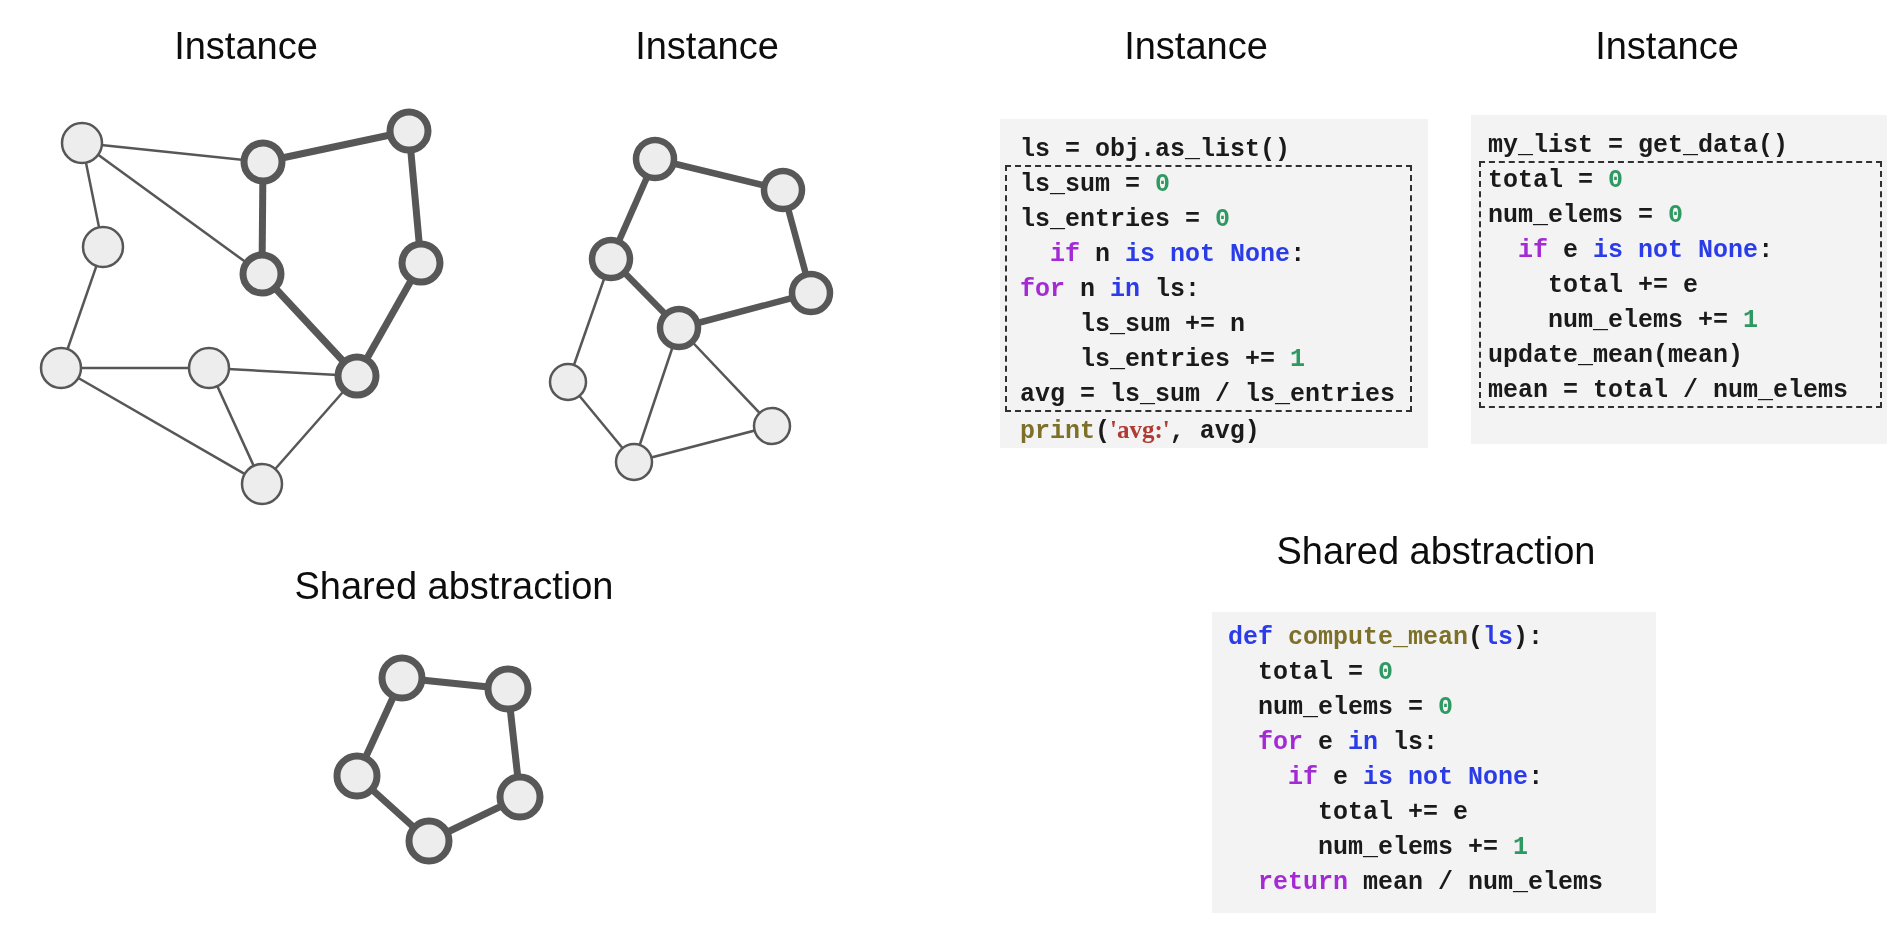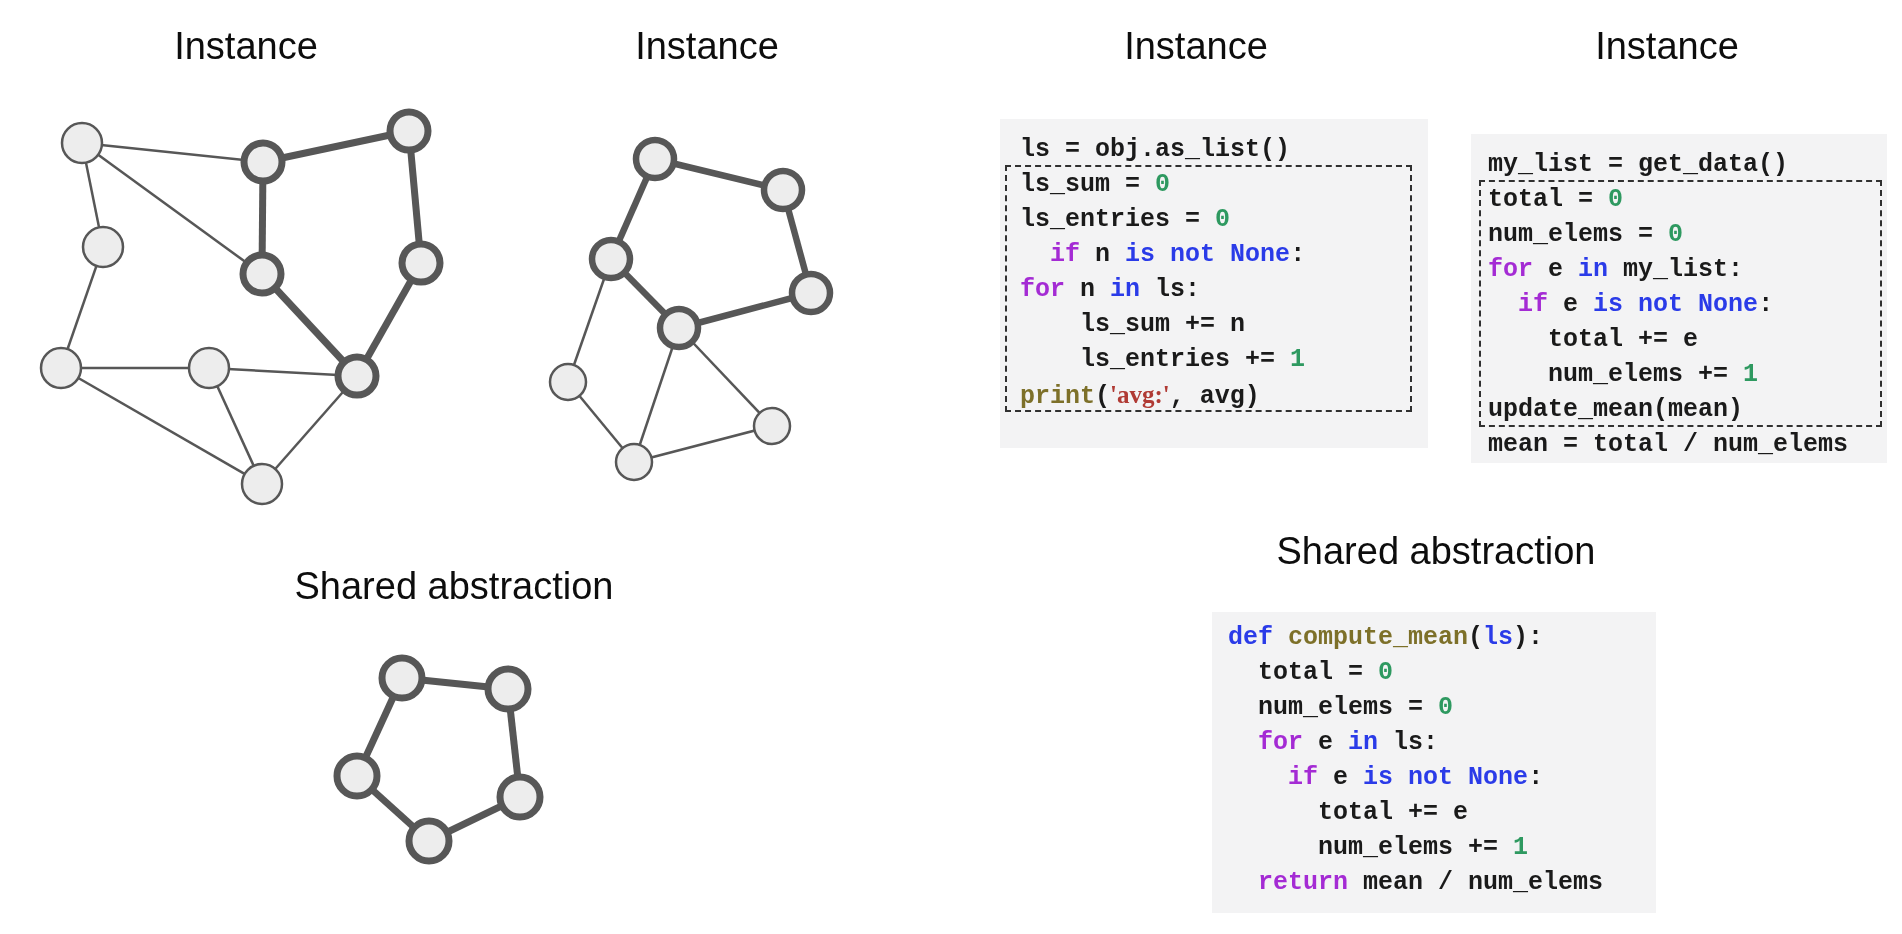--- a/index.html
+++ b/index.html
@@ -16,21 +16,21 @@
   .graph{position:absolute;}
   .g1{left:20px;top:95px;width:440px;height:430px;}
   .g2{left:540px;top:130px;width:300px;height:360px;}
   .g3{left:325px;top:645px;width:230px;height:230px;}
   .graph svg{display:block;width:100%;height:100%;}
   .code-block{position:absolute;background:var(--code-bg);box-sizing:border-box;
               font-family:"Liberation Mono",monospace;font-weight:bold;font-size:25px;
               color:var(--tok-p);}
   .code-line{height:35px;line-height:35px;white-space:pre;}
   .c1{left:1000px;top:119px;width:428px;height:329px;padding:13px 0 0 20px;}
-  .c2{left:1471px;top:134px;width:416px;height:329px;padding:13px 0 0 17px;}
+  .c2{left:1471px;top:115px;width:416px;height:329px;padding:13px 0 0 17px;}
   .c3{left:1212px;top:612px;width:444px;height:301px;padding:8px 0 0 16px;}
   .dashed{position:absolute;border:2px dashed var(--dash);box-sizing:border-box;pointer-events:none;}
   .c1 .dashed{left:5px;right:16px;}
   .c2 .dashed{left:8px;right:5px;}
   .tok-p {color:var(--tok-p);}
   .tok-kf{color:var(--tok-kf);}
   .tok-kw{color:var(--tok-kw);}
   .tok-n {color:var(--tok-n);}
   .tok-s {color:var(--tok-s);font-family:Liberation Serif, serif;}
   .tok-f {color:var(--tok-f);text-align:center;}
@@ -113,28 +113,28 @@
     </div>
 
   <div class="code-block c1">
       <div class="code-line"><span class="tok-p">ls = obj.as_list()</span></div>
       <div class="code-line"><span class="tok-p">ls_sum = </span><span class="tok-n">0</span></div>
       <div class="code-line"><span class="tok-p">ls_entries = </span><span class="tok-n">0</span></div>
       <div class="code-line"><span class="tok-p">  </span><span class="tok-kf">if</span><span class="tok-p"> n </span><span class="tok-kw">is</span><span class="tok-p"> </span><span class="tok-kw">not</span><span class="tok-p"> </span><span class="tok-kw">None</span><span class="tok-p">:</span></div>
       <div class="code-line"><span class="tok-kf">for</span><span class="tok-p"> n </span><span class="tok-kw">in</span><span class="tok-p"> ls:</span></div>
       <div class="code-line"><span class="tok-p">    ls_sum += n</span></div>
       <div class="code-line"><span class="tok-p">    ls_entries += </span><span class="tok-n">1</span></div>
+      <div class="code-line"><span class="tok-p">avg = ls_sum / ls_entries</span></div>
       <div class="code-line"><span class="tok-f">print</span><span class="tok-p">(</span><span class="tok-s">'avg:'</span><span class="tok-p">, avg)</span></div>
       <div class="dashed" style="top: 46px; height: 247px;"></div>
     </div>
   <div class="code-block c2">
       <div class="code-line"><span class="tok-p">my_list = get_data()</span></div>
       <div class="code-line"><span class="tok-p">total = </span><span class="tok-n">0</span></div>
       <div class="code-line"><span class="tok-p">num_elems = </span><span class="tok-n">0</span></div>
-      <div class="code-line"><span class="tok-kf">for</span><span class="tok-p"> e </span><span class="tok-kw">in</span><span class="tok-p"> my_list:</span></div>
       <div class="code-line"><span class="tok-p">  </span><span class="tok-kf">if</span><span class="tok-p"> e </span><span class="tok-kw">is</span><span class="tok-p"> </span><span class="tok-kw">not</span><span class="tok-p"> </span><span class="tok-kw">None</span><span class="tok-p">:</span></div>
       <div class="code-line"><span class="tok-p">    total += e</span></div>
       <div class="code-line"><span class="tok-p">    num_elems += </span><span class="tok-n">1</span></div>
       <div class="code-line"><span class="tok-p">update_mean(mean)</span></div>
       <div class="code-line"><span class="tok-p">mean = total / num_elems</span></div>
       <div class="dashed" style="top: 46px; height: 247px;"></div>
     </div>
   <div class="code-block c3">
       <div class="code-line"><span class="tok-kw">def</span><span class="tok-p"> </span><span class="tok-f">compute_mean</span><span class="tok-p">(</span><span class="tok-kw">ls</span><span class="tok-p">):</span></div>
       <div class="code-line"><span class="tok-p">  total = </span><span class="tok-n">0</span></div>

